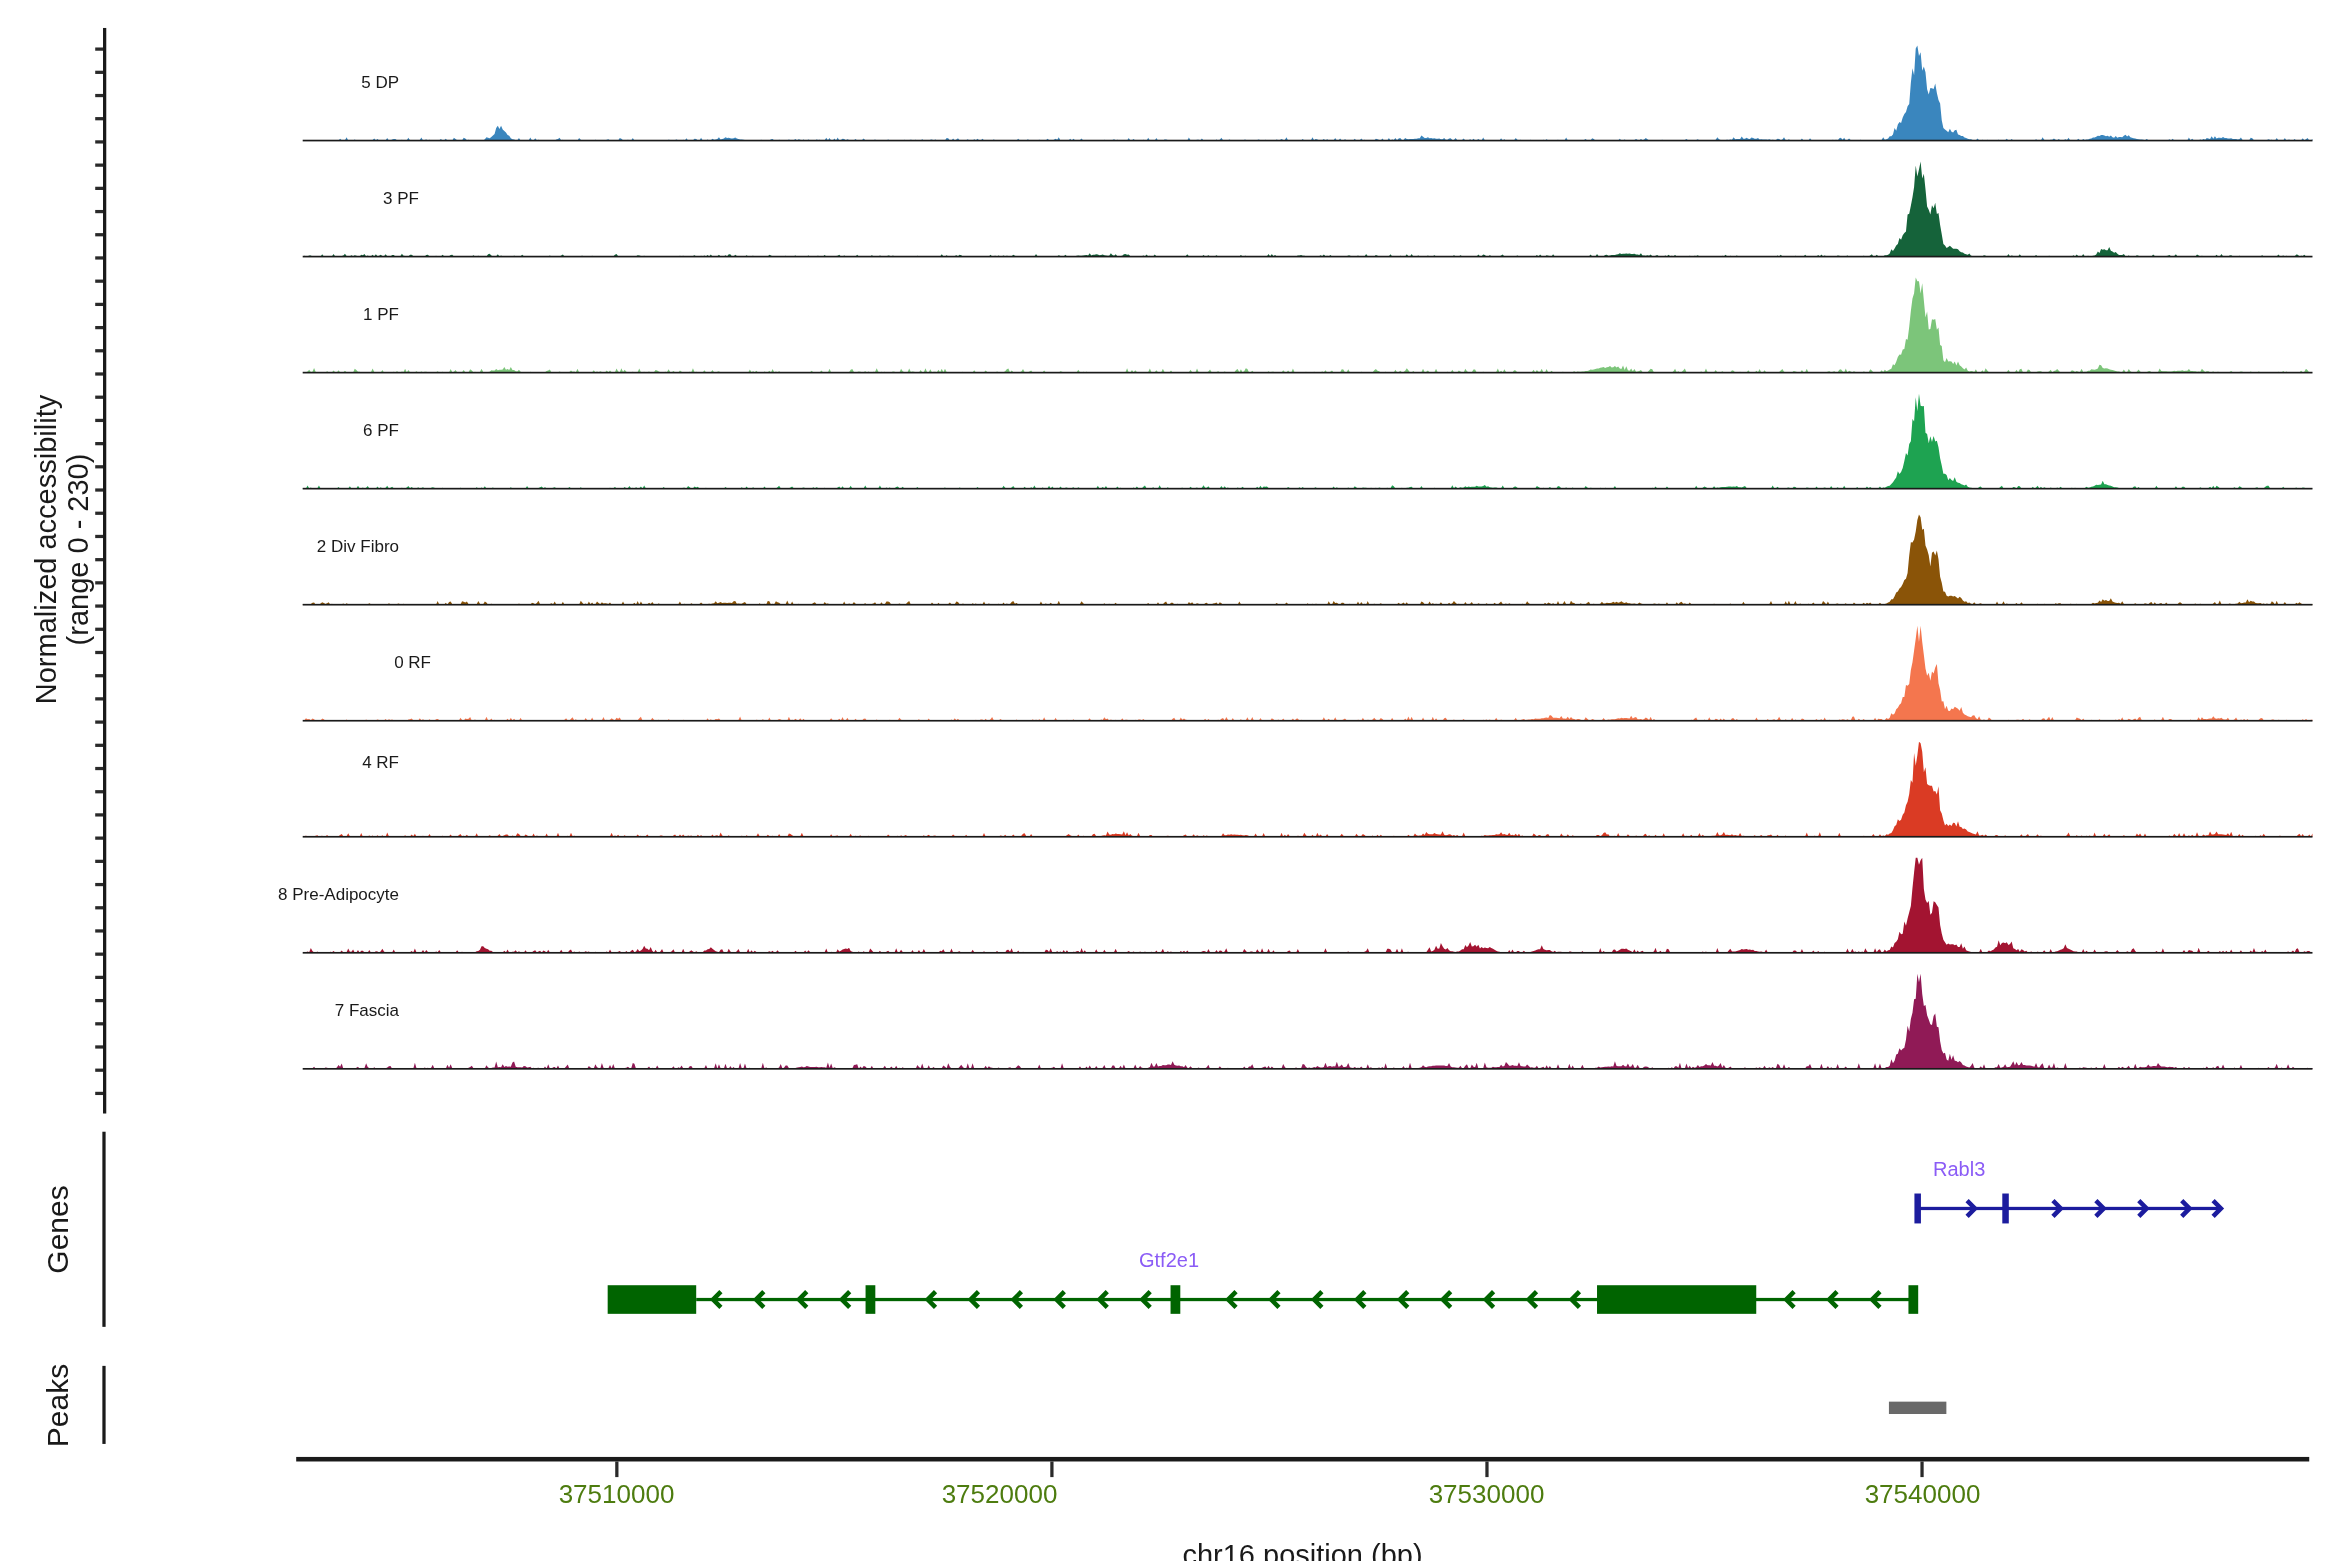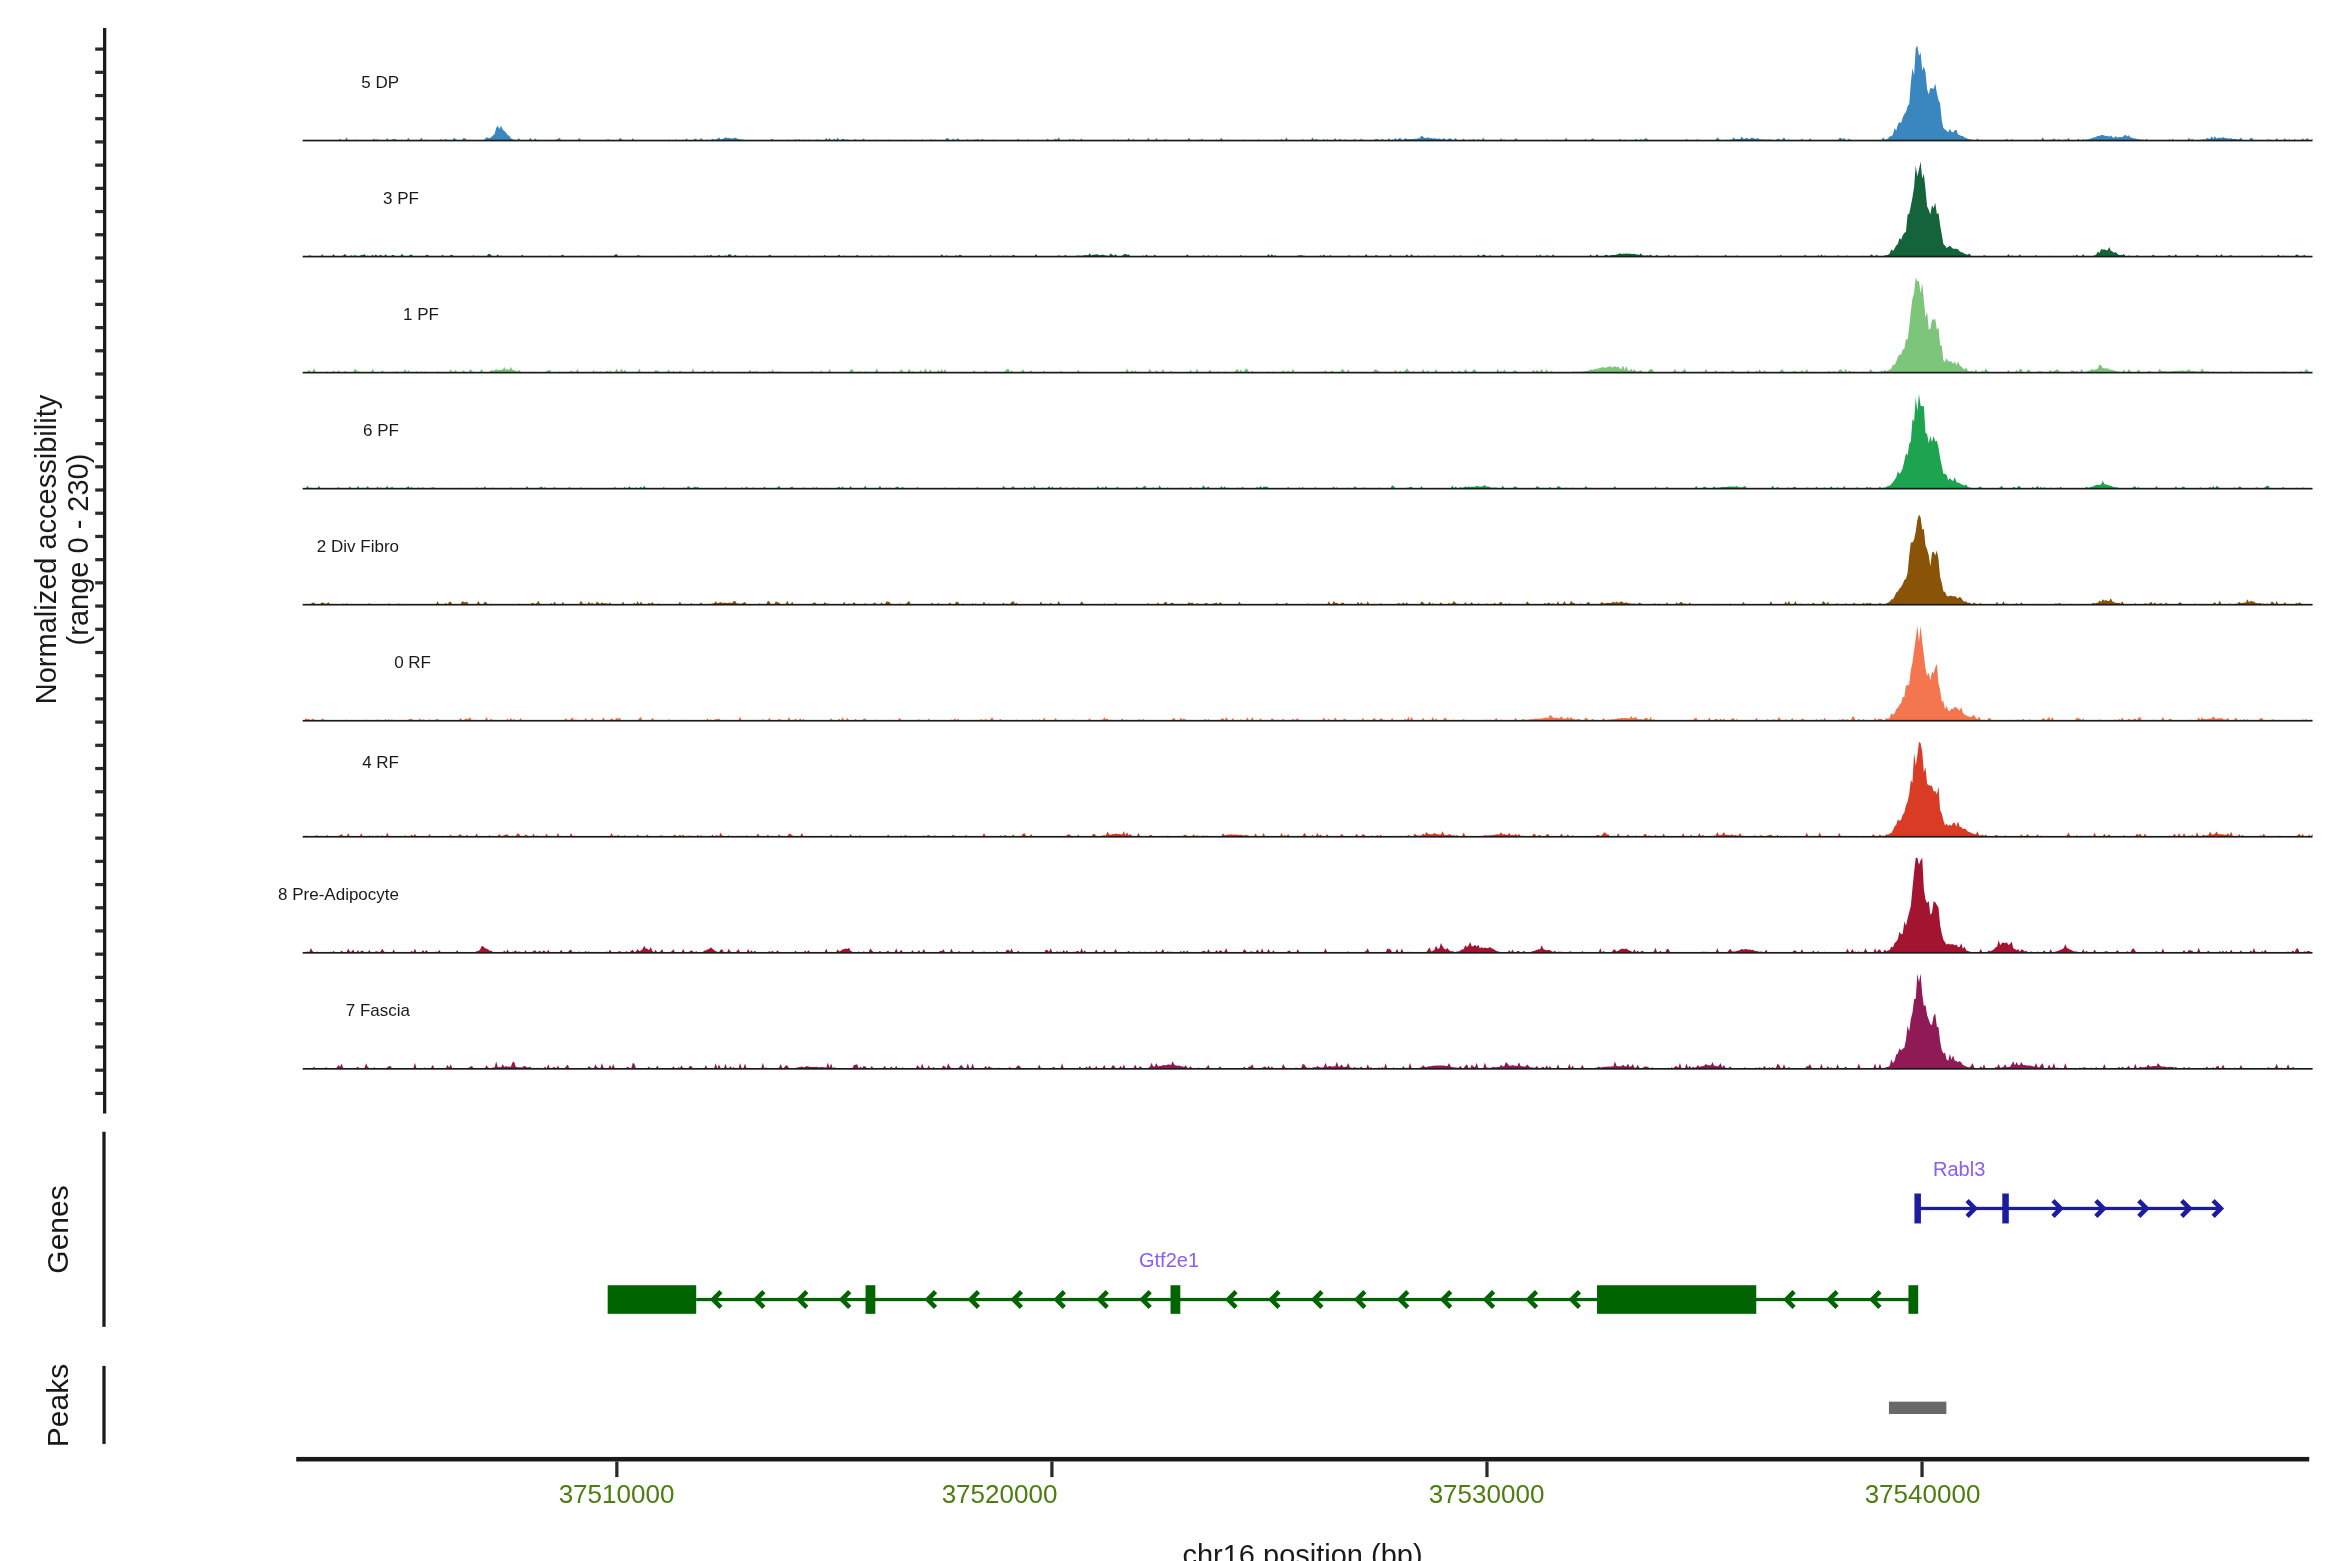--- a/index.html
+++ b/index.html
@@ -139,27 +139,27 @@
   </div>
 
   <div class="abs rot" id="genes-label">Genes</div>
   <div class="abs rot" id="peaks-label">Peaks</div>
 
   <div class="abs" id="xaxis-title">chr16 position (bp)</div>
 
   <div id="labels-layer">
       <div class="abs track-label" style="left: 0px; top: 73px; width: 399px;">5 DP</div>
       <div class="abs track-label" style="left: 0px; top: 189px; width: 399px; padding-left: 20px;">3 PF</div>
-      <div class="abs track-label" style="left: 0px; top: 305px; width: 399px; padding-left: 40px;">1 PF</div>
+      <div class="abs track-label" style="left: 0px; top: 305px; width: 399px;">1 PF</div>
       <div class="abs track-label" style="left: 0px; top: 421px; width: 399px;">6 PF</div>
       <div class="abs track-label" style="left: 0px; top: 537px; width: 399px;">2 Div Fibro</div>
       <div class="abs track-label" style="left: 0px; top: 653px; width: 399px; margin-left: 32px;">0 RF</div>
       <div class="abs track-label" style="left: 0px; top: 753px; width: 399px;">4 RF</div>
       <div class="abs track-label" style="left: 0px; top: 885px; width: 399px;">8 Pre-Adipocyte</div>
-      <div class="abs track-label" style="left: 0px; top: 1001px; width: 399px; margin-left: 11px;">7 Fascia</div>
+      <div class="abs track-label" style="left: 0px; top: 1001px; width: 399px;">7 Fascia</div>
       <div class="abs gene-label" style="left: 1139px; top: 1249px; width: 260px;">Gtf2e1</div>
       <div class="abs gene-label" style="left: 1933px; top: 1158px; width: 260px;">Rabl3</div>
       <div class="abs xtick-label" style="left: 519px; top: 1479px; width: 195px;">37510000</div>
       <div class="abs xtick-label" style="left: 902px; top: 1479px; width: 195px;">37520000</div>
       <div class="abs xtick-label" style="left: 1389px; top: 1479px; width: 195px;">37530000</div>
       <div class="abs xtick-label" style="left: 1825px; top: 1479px; width: 195px;">37540000</div>
     </div>
 </div>
 
 

